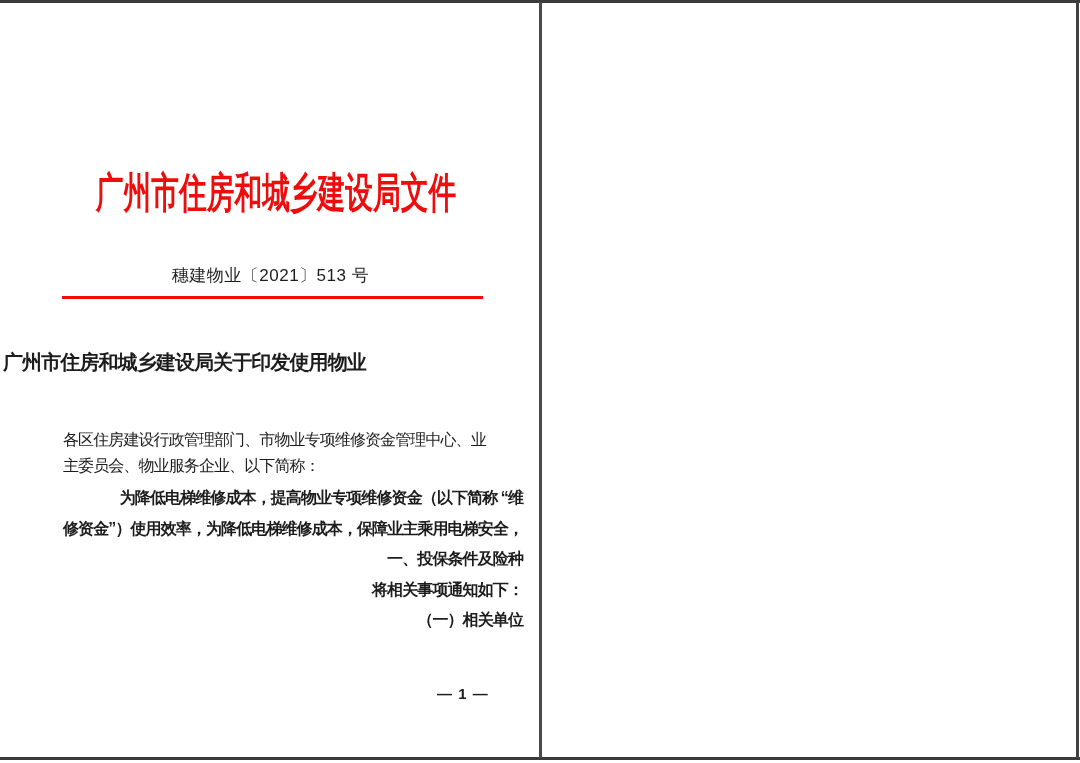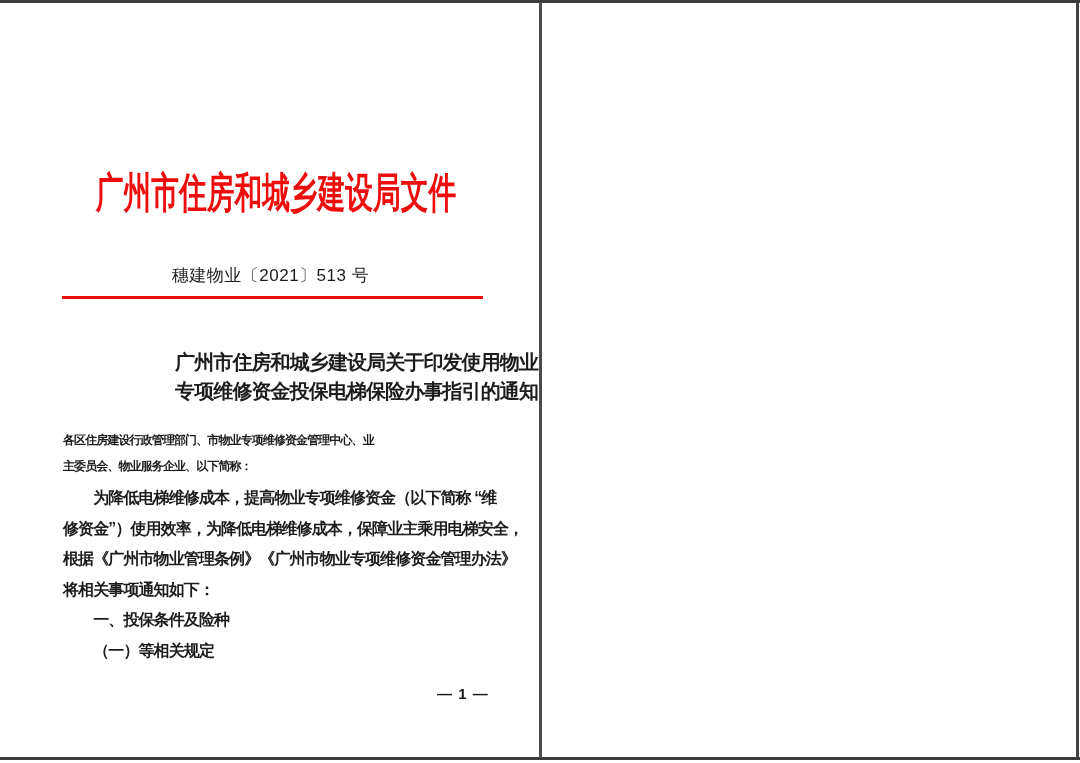--- a/index.html
+++ b/index.html
@@ -37,30 +37,30 @@
     transform-origin:center top;
   }
   .doc-number {
     position:absolute; top:264px; left:3px; width:535px;
     text-align:center; font-size:17px; font-weight:normal; letter-spacing:0.5px;
   }
   .red-rule { position:absolute; top:296px; left:62px; width:421px; height:3px; }
 
   .doc-title {
     position:absolute; top:348px; left:3px; width:535px;
-    text-align:right; font-size:20px; font-weight:bold;
+    text-align:left; font-size:20px; font-weight:bold;
     line-height:29px; letter-spacing:-0.9px;
   }
   .addressee {
     position:absolute; top:427px; left:63px; width:460px;
-    font-size:12px; font-weight:bold; line-height:26px; letter-spacing:-0.9px;
+    font-size:16px; font-weight:normal; line-height:26px; letter-spacing:-0.9px;
   }
   .body-left {
     position:absolute; top:483px; left:63px; width:460px;
-    font-size:16px; font-weight:600; line-height:30.5px; letter-spacing:-0.9px;
+    font-size:16px; font-weight:600; line-height:30.5px; letter-spacing:-0.9px;text-align:right;
   }
   .line { white-space:nowrap; }
   .line.bold { font-weight:bold; }
 
   .pagenum {
     position:absolute; font-size:15px; font-weight:600;
     letter-spacing:1px; white-space:nowrap;
   }
   .pagenum-1 { top:685px; left:437px; }
 </style>
@@ -75,33 +75,31 @@
   <div class="page-divider"></div>
 
   <div class="page page-left">
     <div class="red-title">
       <span class="inner" style="color: rgb(238, 13, 13);">广州市住房和城乡建设局文件</span>
     </div>
     <div class="doc-number">穗建物业〔2021〕513 号</div>
     <div class="red-rule" style="background: rgb(238, 13, 13);"></div>
     <div class="doc-title">
         <div class="line">广州市住房和城乡建设局关于印发使用物业</div>
-        <div class="line">专项维修资金投保电梯保险办事指引的通知</div>
       </div>
     <div class="addressee">
         <div class="line">各区住房建设行政管理部门、市物业专项维修资金管理中心、业</div>
         <div class="line">主委员会、物业服务企业、以下简称：</div>
       </div>
     <div class="body-left">
         <div class="line">　　为降低电梯维修成本，提高物业专项维修资金（以下简称 “维</div>
         <div class="line">修资金”）使用效率，为降低电梯维修成本，保障业主乘用电梯安全，</div>
-        <div class="line">根据《广州市物业管理条例》《广州市物业专项维修资金管理办法》</div>
+        <div class="line bold">　　一、投保条件及险种</div>
         <div class="line">将相关事项通知如下：</div>
-        <div class="line bold">　　一、投保条件及险种</div>
-        <div class="line bold">　　（一）等相关规定</div>
+        <div class="line bold">　　（一）相关单位</div>
       </div>
     <div class="pagenum pagenum-1">— 1 —</div>
   </div>
 
   <div class="page page-right">
     
     
   </div>
 
 </div>

